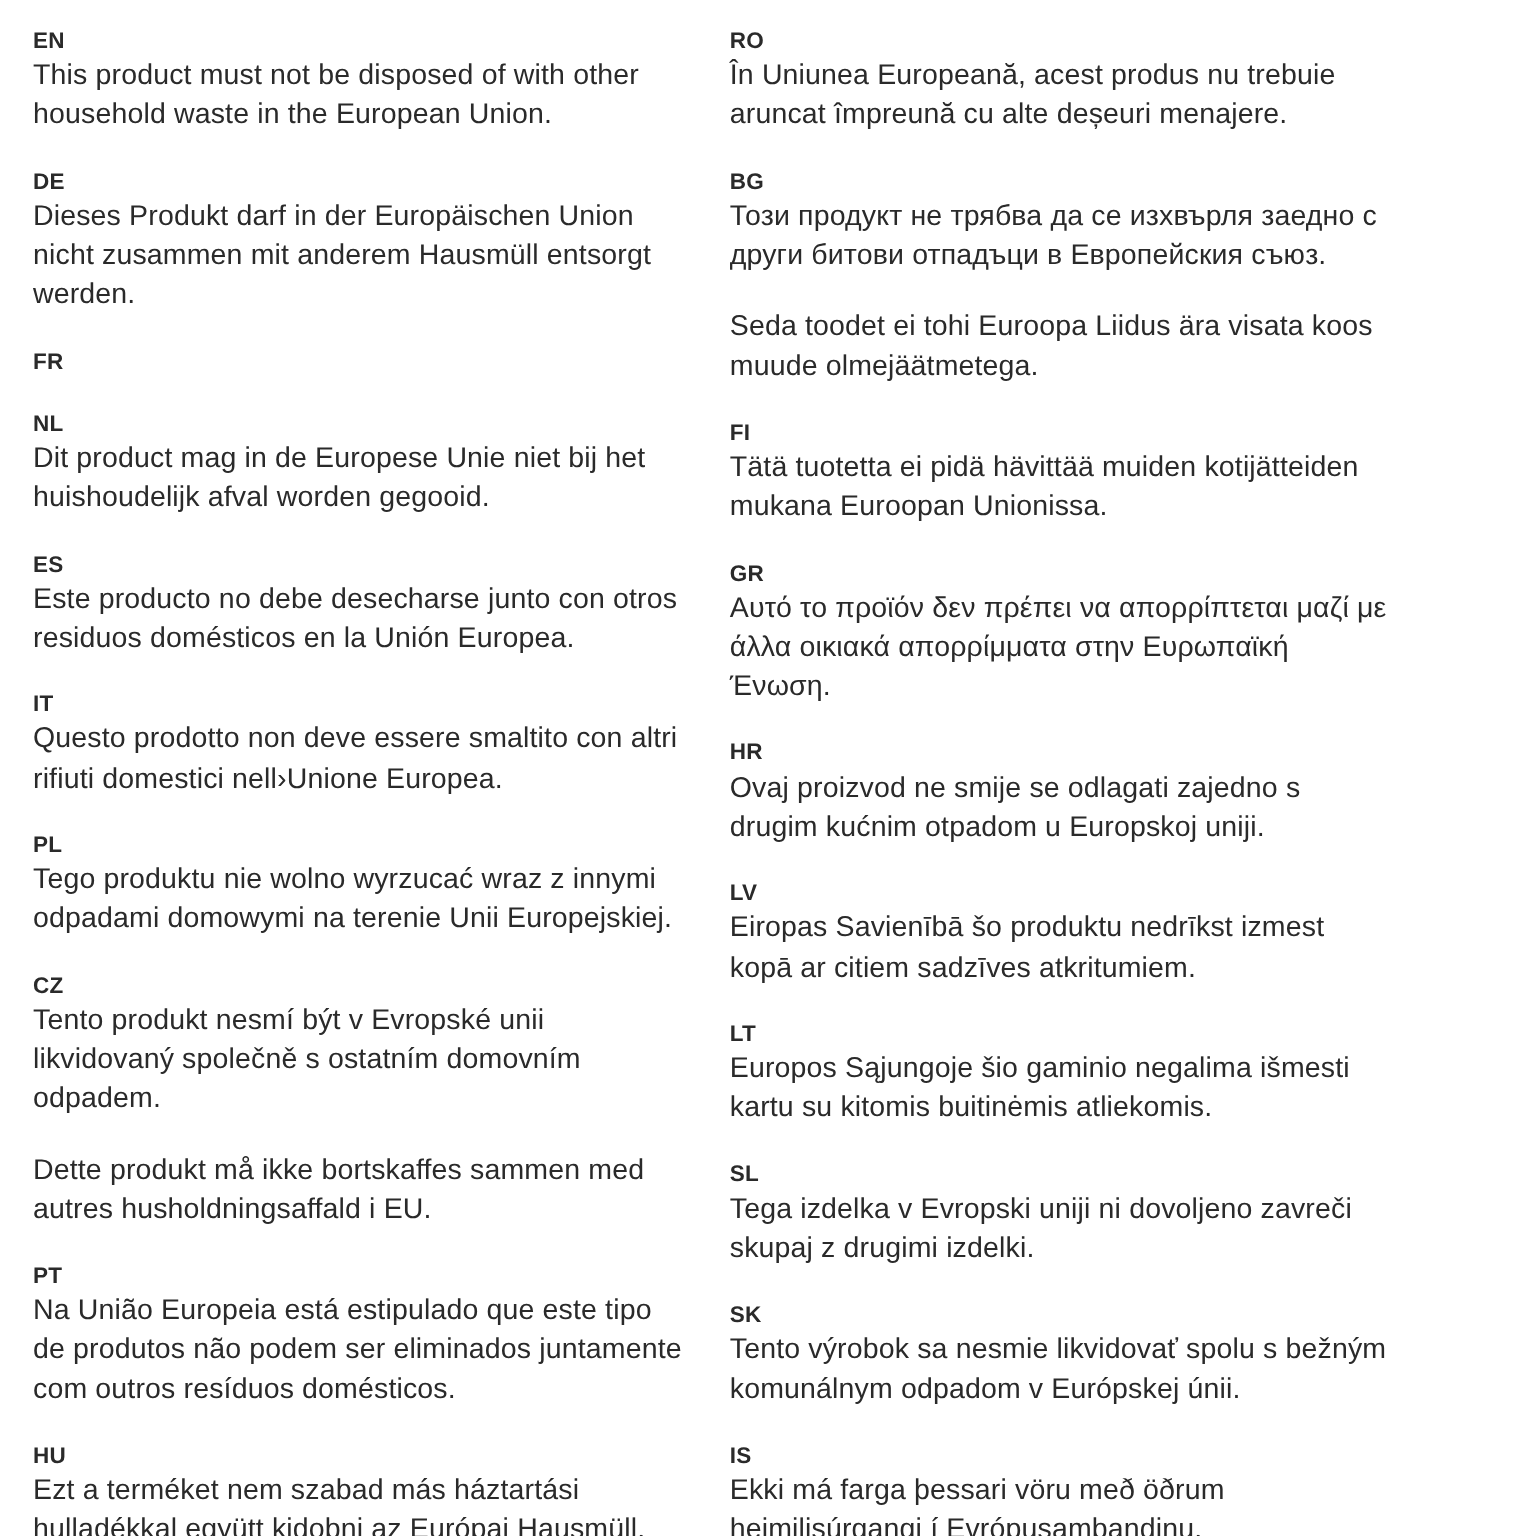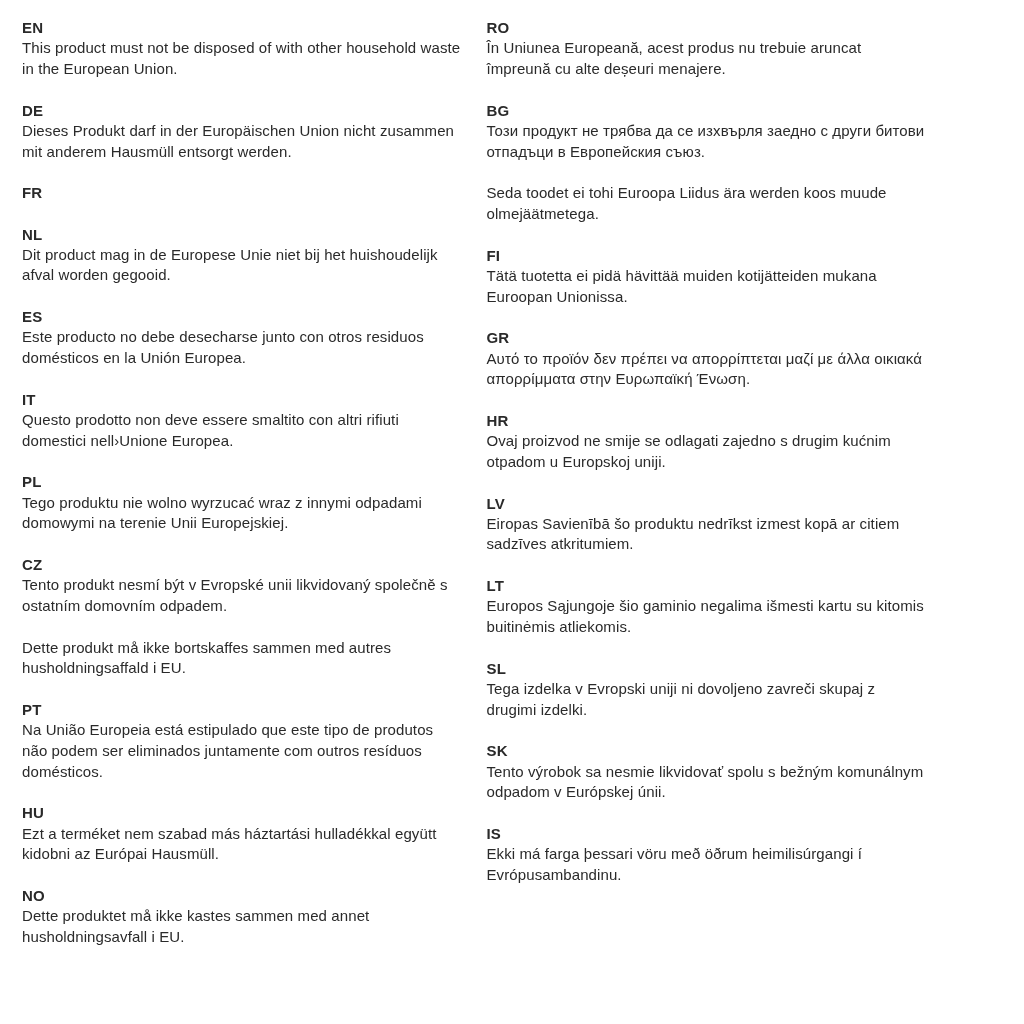--- a/index.html
+++ b/index.html
@@ -26,21 +26,21 @@
   .notice {
     margin-bottom: 21px;
   }
   .code {
     font-size: 15px;
     font-weight: 700;
     line-height: 1.35;
     letter-spacing: 0.2px;
   }
   .text {
-    font-size: 15px;
+    font-size: 19px;
     font-weight: 400;
     line-height: 1.38;
     letter-spacing: 0.1px;
   }
 </style>
 </head>
 <body>
 
 <div class="page">
 
@@ -113,21 +113,21 @@
       <div class="text">În Uniunea Europeană, acest produs nu trebuie aruncat împreună cu alte deșeuri menajere.</div>
     </section>
 
 
     <section class="notice">
       <div class="code">BG</div>
       <div class="text">Този продукт не трябва да се изхвърля заедно с други битови отпадъци в Европейския съюз.</div>
     </section>
 
     <section class="notice">
-      <div class="text">Seda toodet ei tohi Euroopa Liidus ära werden koos muude olmejäätmetega.</div>
+      <div class="text">Seda toodet ei tohi Euroopa Liidus ära visata koos muude olmejäätmetega.</div>
     </section>
 
     <section class="notice">
       <div class="code">FI</div>
       <div class="text">Tätä tuotetta ei pidä hävittää muiden kotijätteiden mukana Euroopan Unionissa.</div>
     </section>
 
     <section class="notice">
       <div class="code">GR</div>
       <div class="text">Αυτό το προϊόν δεν πρέπει να απορρίπτεται μαζί με άλλα οικιακά απορρίμματα στην Ευρωπαϊκή Ένωση.</div>

